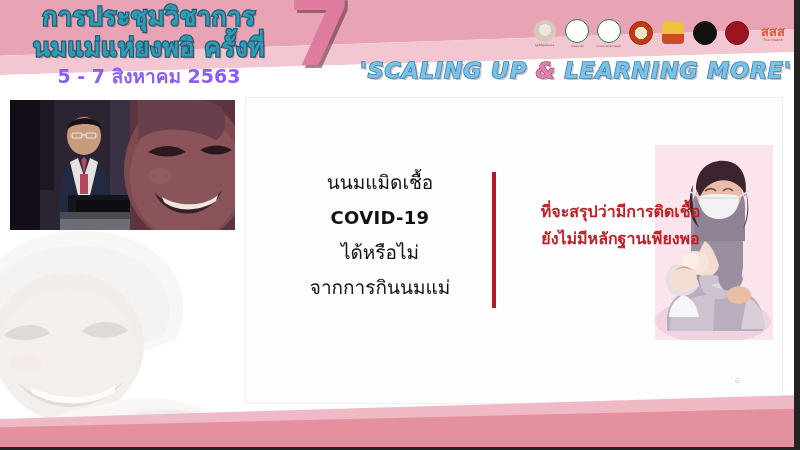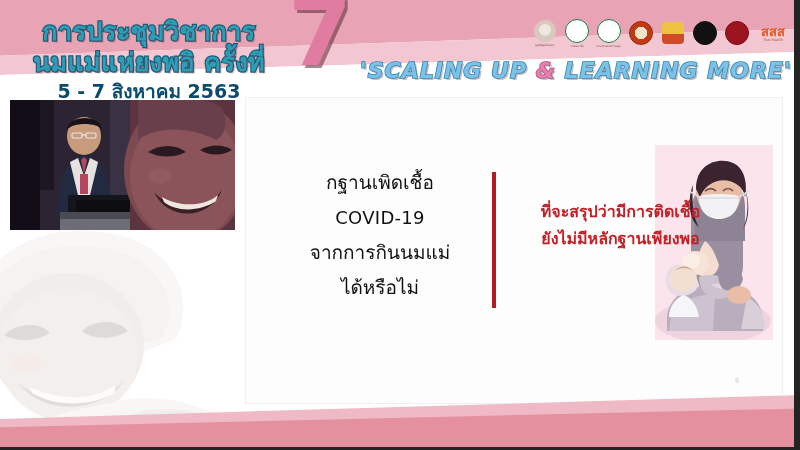--- a/index.html
+++ b/index.html
@@ -16,31 +16,31 @@
   
   .banner{position:absolute;left:0;top:0;width:800px;height:96px;z-index:5;}
   .banner .band-dark{position:absolute;left:0;top:0;width:100%;height:100%;
      background:#e8a3b4;clip-path:polygon(0 0,100% 0,100% 30%,0 58%);}
   .banner .band-light{position:absolute;left:0;top:0;width:100%;height:100%;
      background:#f3c7d2;clip-path:polygon(0 58%,100% 30%,100% 54%,0 78%);}
   .banner .band-white{position:absolute;left:0;top:0;width:100%;height:100%;
      background:#ffffff;clip-path:polygon(0 78%,100% 54%,100% 100%,0 100%);}
 
   
-  .ttl-wrap{position:absolute;left:18px;top:2px;z-index:12;text-align:center;width:262px;margin-top:15px;}
+  .ttl-wrap{position:absolute;left:18px;top:2px;z-index:12;text-align:center;width:262px;}
   .ttl1,.ttl2{
     font-family:"DejaVu Sans","Liberation Sans",sans-serif;
     font-weight:bold;color:#2a9fb5;
     -webkit-text-stroke:2.4px #1b5d7a;paint-order:stroke fill;
     text-shadow:2px 2px 0 rgba(120,60,80,.35);
     letter-spacing:.5px;white-space:nowrap;}
   .ttl1{font-size:25px;line-height:30px;}
   .ttl2{font-size:25px;line-height:31px;}
   .ttl3{font-family:"DejaVu Sans","Liberation Sans",sans-serif;
-    font-size:19px;font-weight:bold;color:#0c4a6e;line-height:26px;white-space:nowrap;}
+    font-size:19px;font-weight:bold;color:#8b5cf6;line-height:26px;white-space:nowrap;}
 
   .seven{position:absolute;left:288px;top:-12px;z-index:11;
     font-family:"DejaVu Sans","Liberation Sans",sans-serif;
     font-size:92px;font-weight:bold;color:#e07ca0;
     text-shadow:3px 3px 0 rgba(90,40,55,.55);line-height:92px;}
 
   .tagline{position:absolute;left:360px;top:58px;z-index:12;white-space:nowrap;
     font-family:"DejaVu Sans","Liberation Sans",sans-serif;
     font-size:22px;font-weight:bold;font-style:italic;letter-spacing:1px;
     color:#79c3e8;-webkit-text-stroke:1.6px #2f7fb0;paint-order:stroke fill;
@@ -67,21 +67,21 @@
   .speaker{position:absolute;left:10px;top:100px;width:225px;height:130px;z-index:8;
      background:#1a1020;overflow:hidden;}
 
   
   .card{position:absolute;left:246px;top:98px;width:536px;height:305px;background:#fdfdfd;
      box-shadow:0 0 0 1px #f0f0f0;z-index:9;}
 
   .q-text{position:absolute;left:280px;top:165px;width:200px;z-index:12;text-align:center;
      font-family:"DejaVu Sans","Liberation Sans",sans-serif;
      font-size:19px;line-height:35px;color:#111;}
-  .q-text .en{font-size:18px;font-weight:400;letter-spacing:.3px;}
+  .q-text .en{font-size:18px;font-weight:700;letter-spacing:.3px;}
 
   .divider{position:absolute;left:492px;top:172px;width:4px;height:136px;background:#b11b22;z-index:13;}
 
   .a-text{position:absolute;left:503px;top:198px;width:235px;z-index:14;text-align:center;
      font-family:"DejaVu Sans","Liberation Sans",sans-serif;
      font-size:16px;line-height:27px;color:#c02026;font-weight:600;}
 
   
   .illus{position:absolute;left:655px;top:145px;width:118px;height:195px;z-index:10;
      background:#fbe4ec;overflow:hidden;}
@@ -192,24 +192,24 @@
       <path d="M128 0 C140 -6 196 -6 212 8 C218 22 216 34 206 40 C180 26 146 26 128 40Z" fill="#6a3f4c"></path>
       <path d="M138 52 C150 44 166 44 176 52 C164 58 150 58 138 52Z" fill="#2a1a1f"></path>
       <path d="M190 50 C200 44 214 44 222 50 C212 56 200 56 190 50Z" fill="#2a1a1f"></path>
       <path d="M144 92 C162 112 196 112 212 90 C200 120 158 122 144 92Z" fill="#3a2026"></path>
       <path d="M152 97 C170 108 196 106 208 95 L206 101 C190 112 166 112 154 102Z" fill="#f0e6e0"></path>
       <ellipse cx="150" cy="76" rx="12" ry="8" fill="#9c6166" opacity=".5"></ellipse>
     </g>
   </svg>
 
   <div class="q-text">
-    <div>กฐานเพิดเชื้อ</div>
+    <div>นนมแมิดเชื้อ</div>
     <div class="en">COVID-19</div>
+    <div>ได้หรือไม่</div>
     <div>จากการกินนมแม่</div>
-    <div>ได้หรือไม่</div>
   </div>
 
   <div class="divider"></div>
 
   <svg class="illus" viewBox="0 0 118 195" preserveAspectRatio="none">
     <rect width="118" height="195" fill="#fbe4ec"></rect>
     <ellipse cx="58" cy="176" rx="58" ry="22" fill="#efd3de"></ellipse>
     <path d="M12 172 C14 150 34 140 58 140 C84 140 106 150 108 174 L108 186 L12 186Z" fill="#b9aebd"></path>
     <path d="M16 170 C26 154 46 148 60 150 L58 186 L14 186Z" fill="#cdc3d0"></path>
     <path d="M92 152 C104 158 110 170 110 184 L86 184Z" fill="#d8cfdb"></path>

